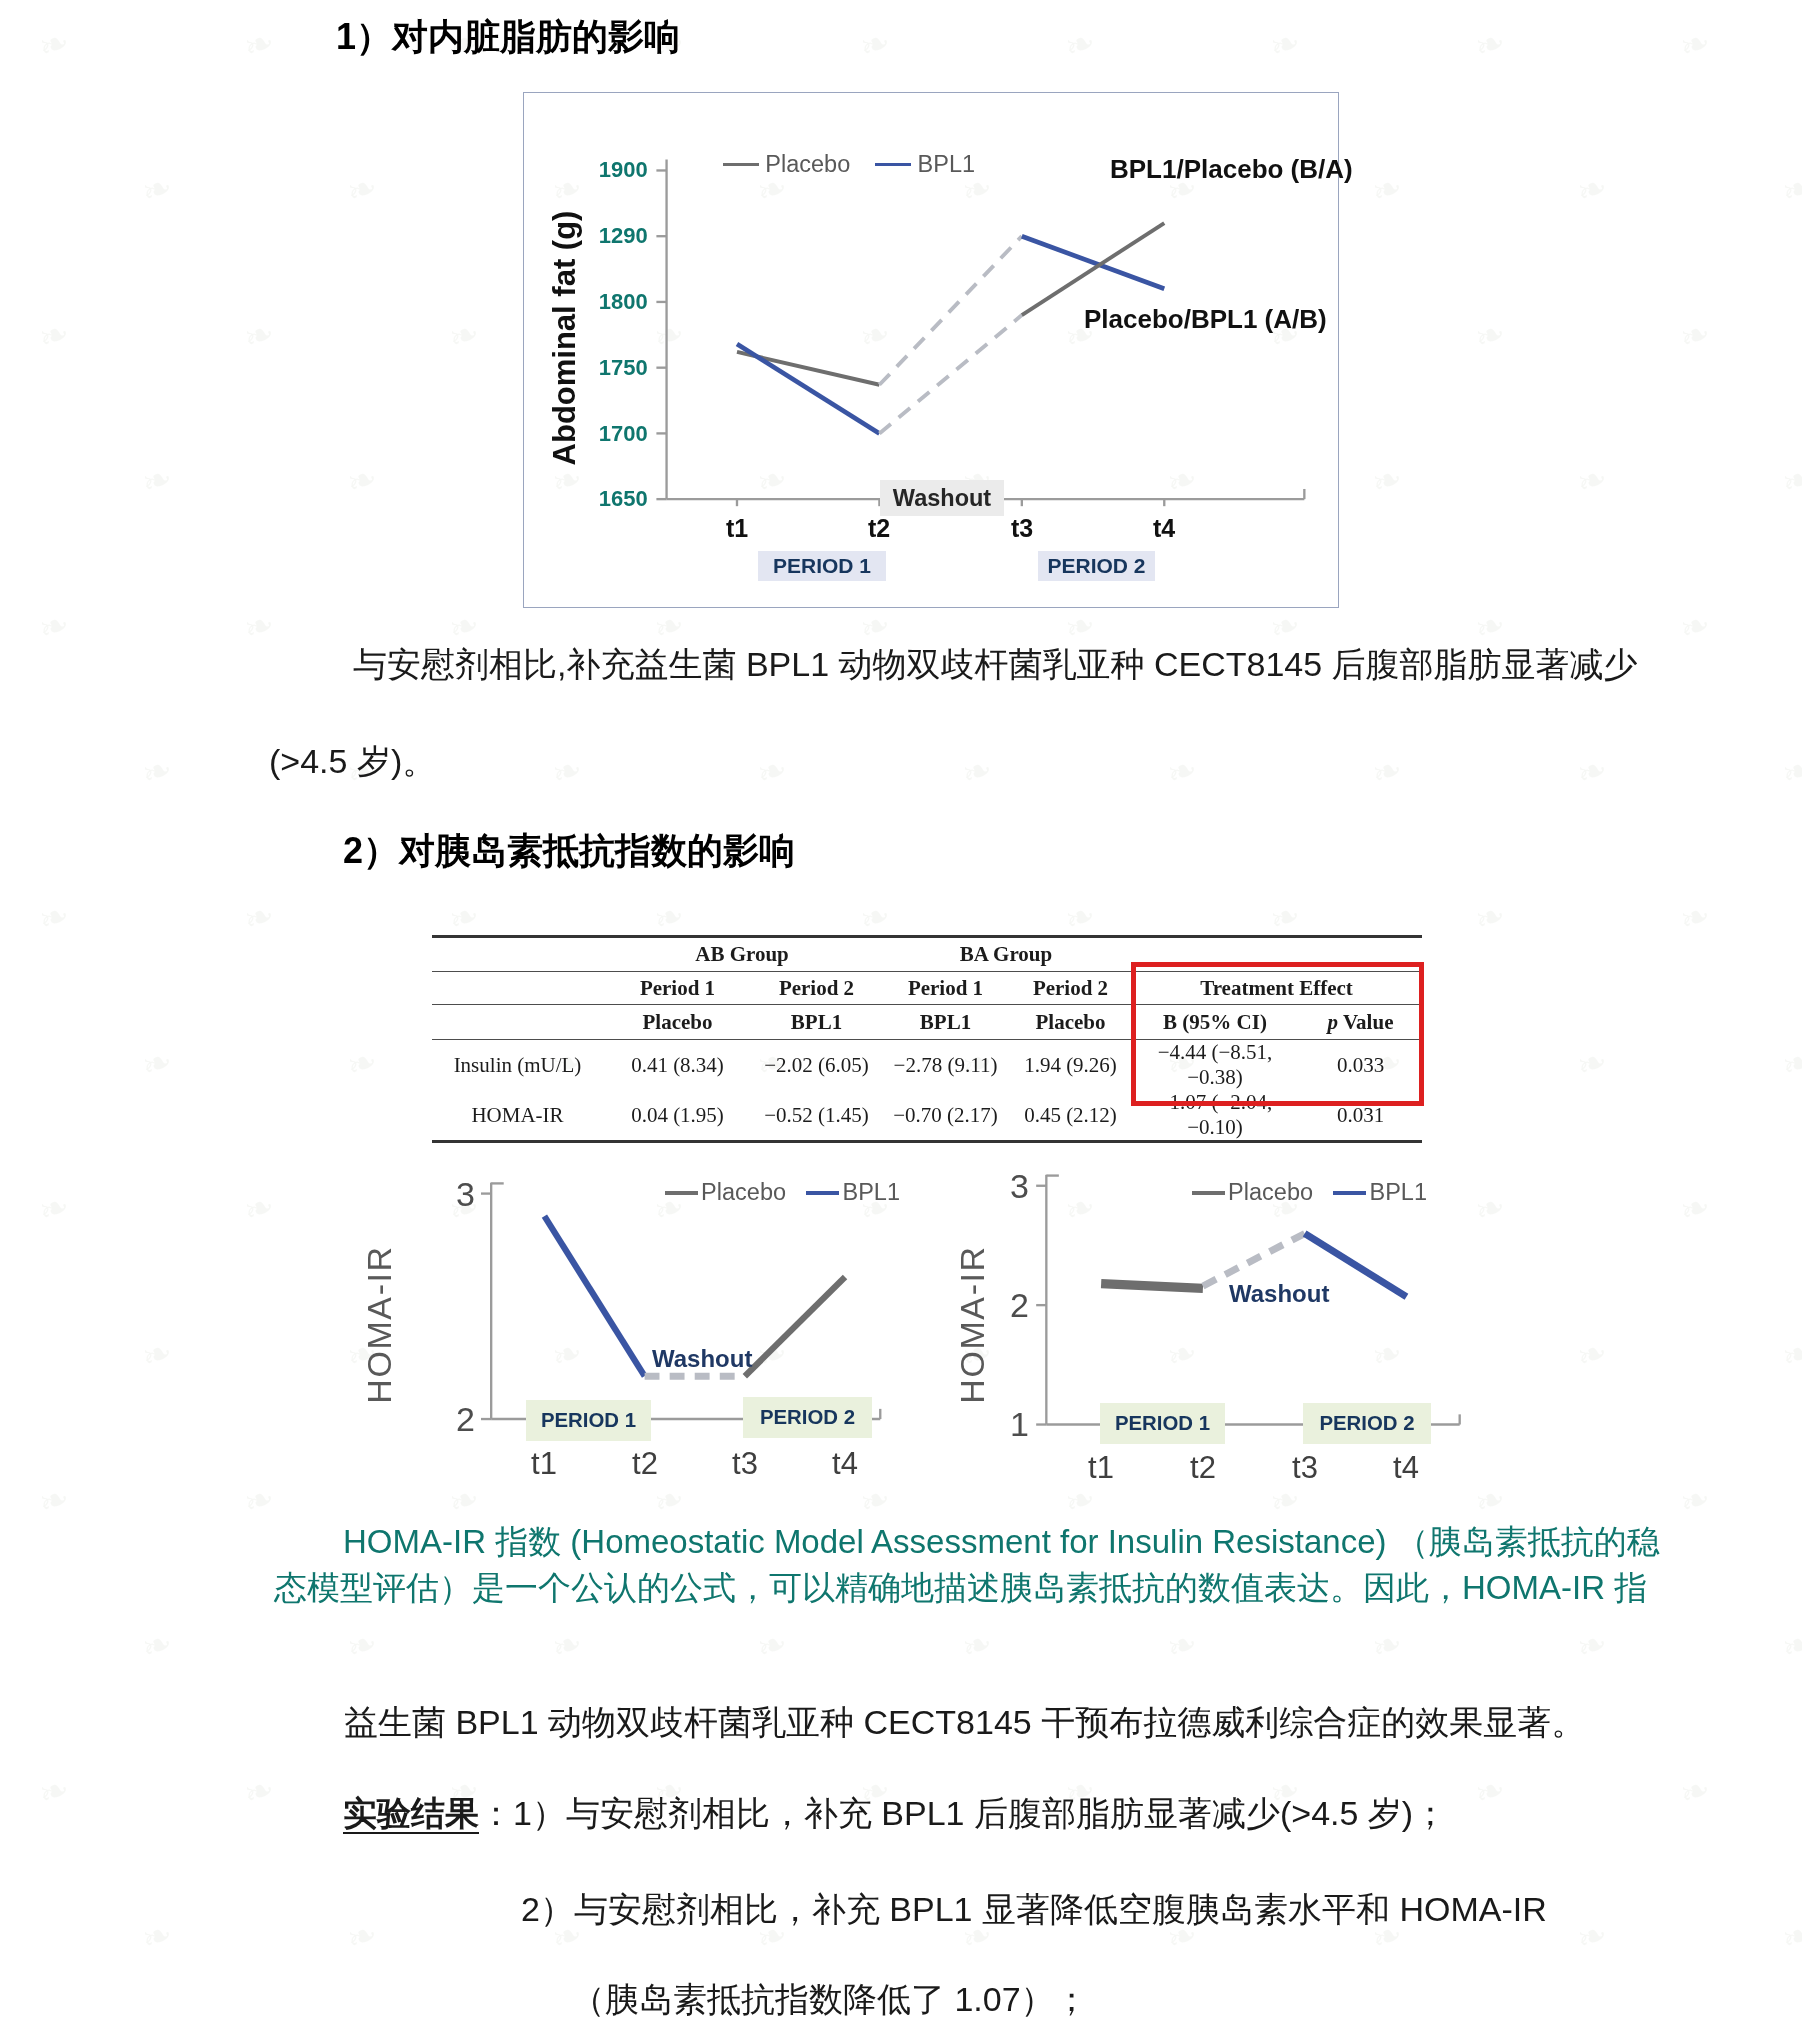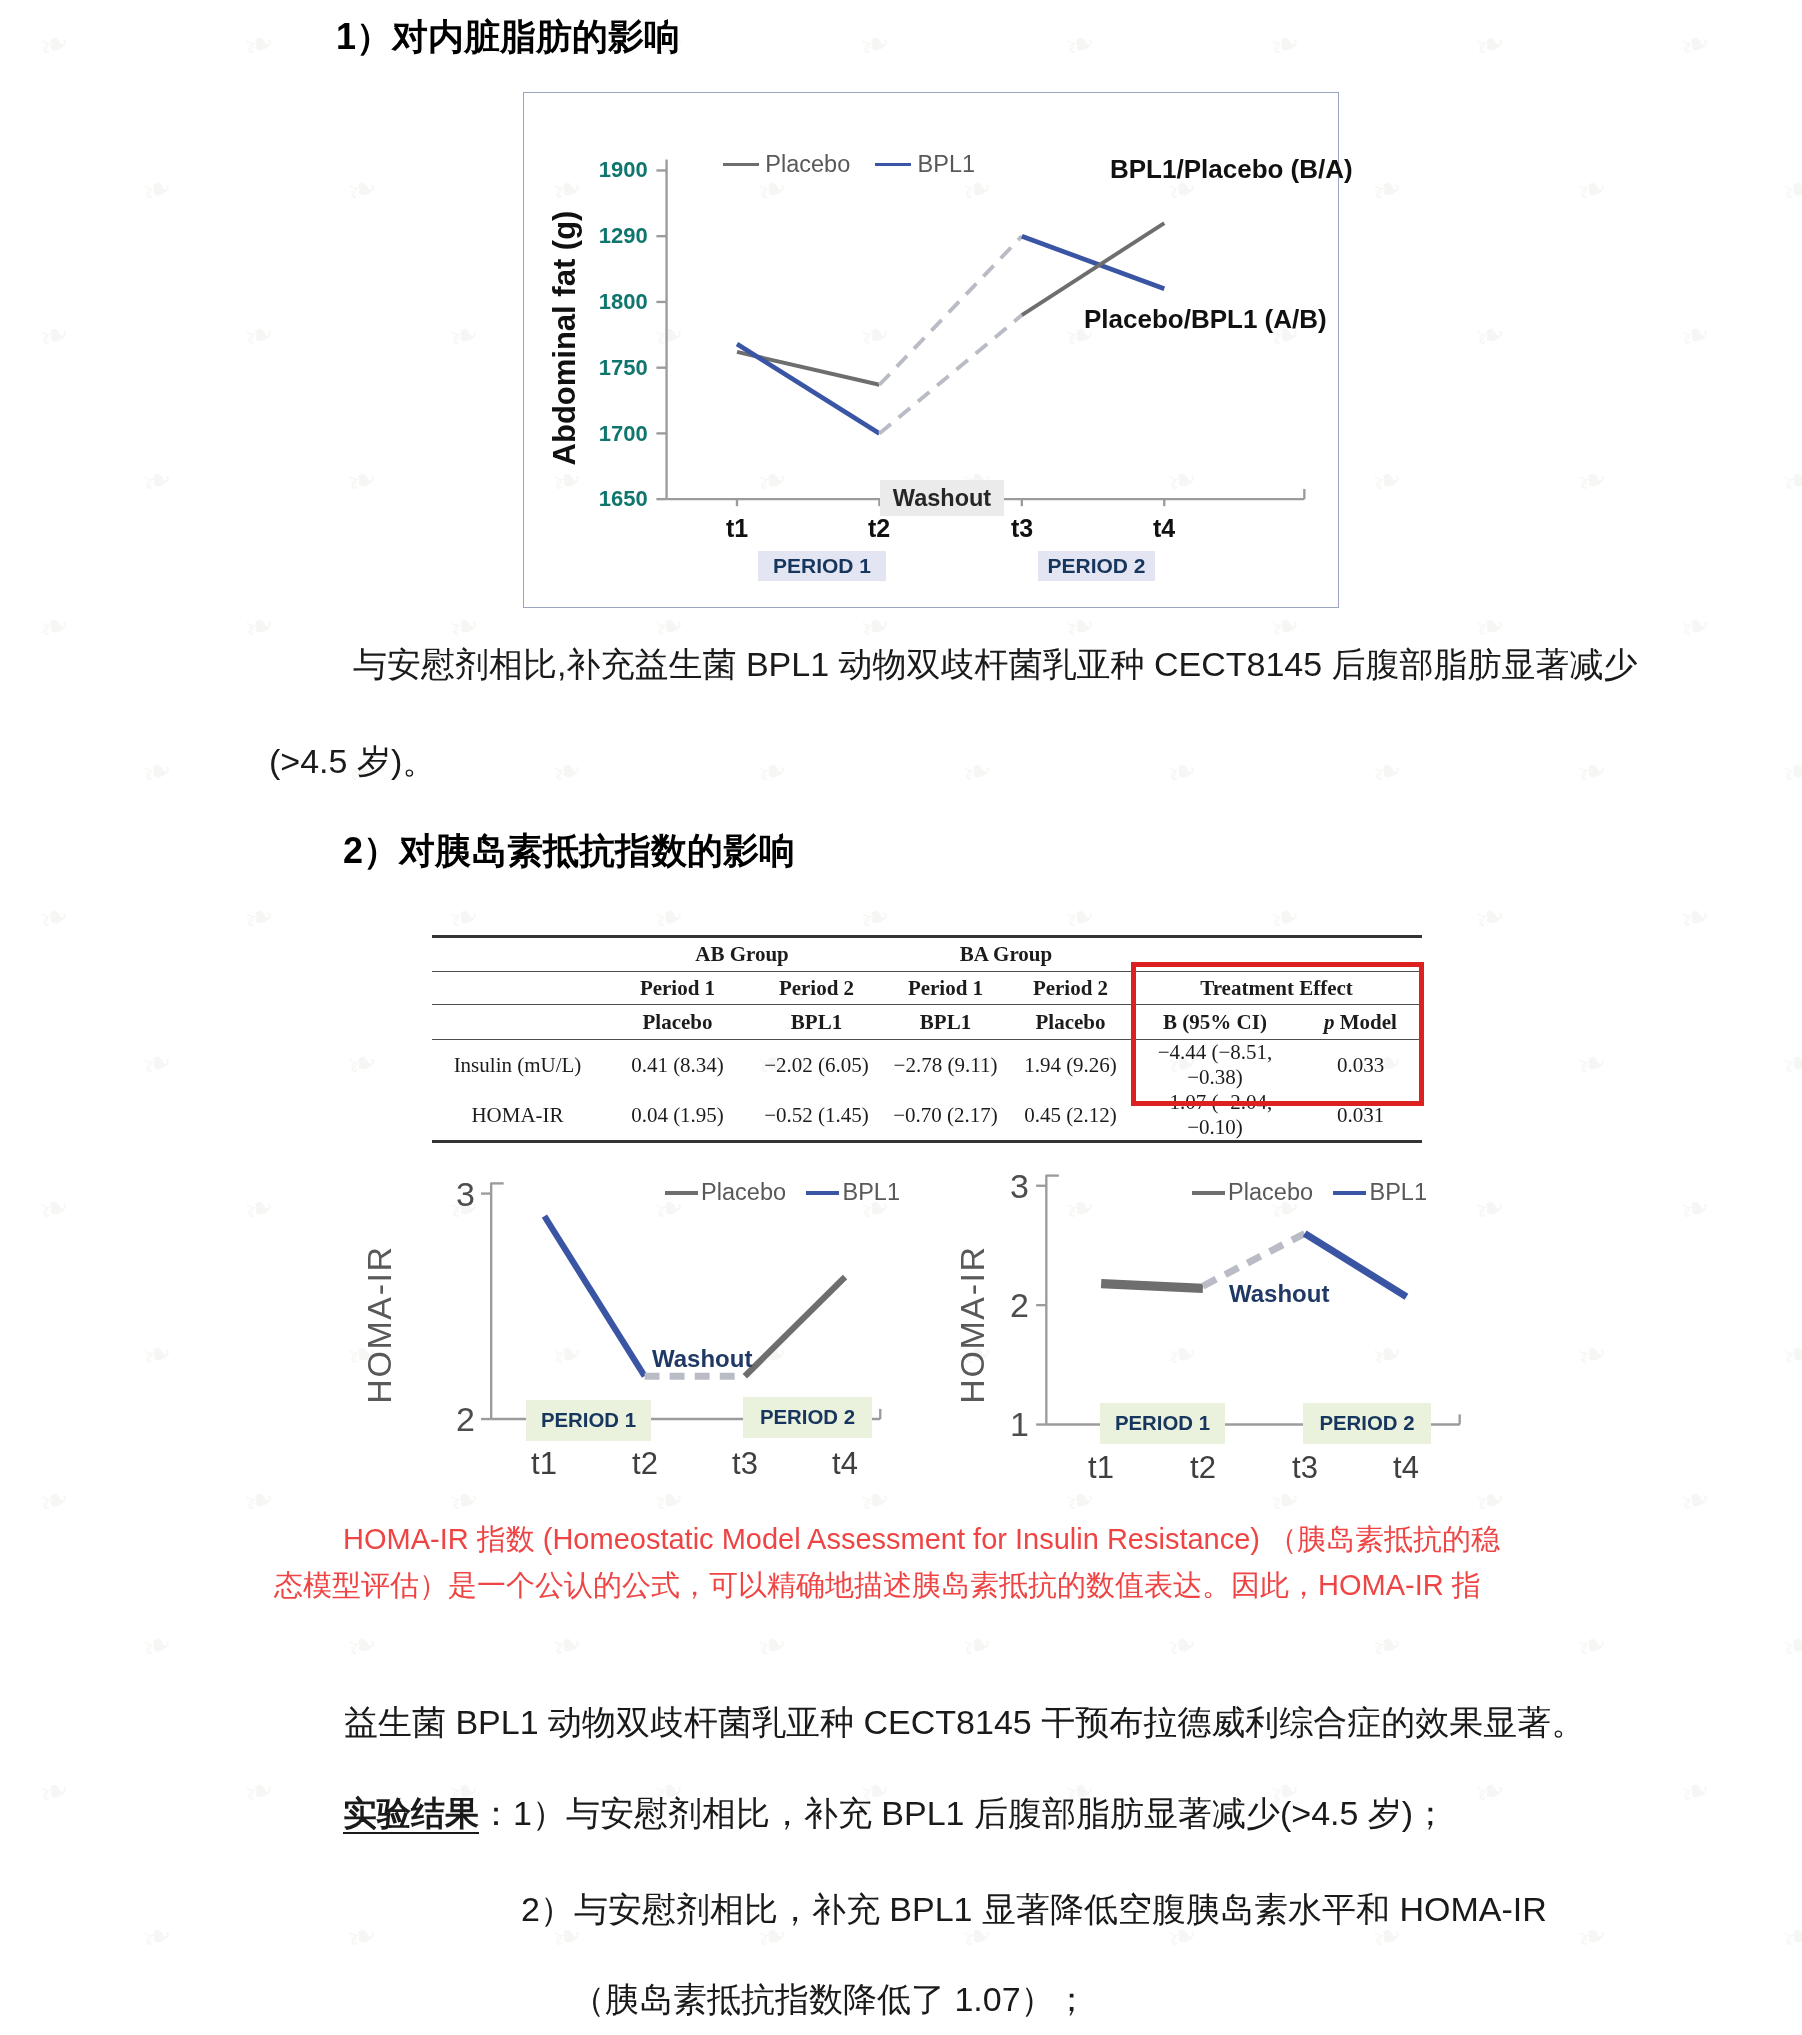--- a/index.html
+++ b/index.html
@@ -6,21 +6,21 @@
   .page{position:relative;width:1802px;height:2035px;background:#ffffff;
         font-family:"Liberation Sans",sans-serif;overflow:hidden;color:#151515;}
 
   
   .wm-layer{position:absolute;left:0;top:0;width:1802px;height:2035px;pointer-events:none;}
   .wm{position:absolute;font-size:36px;color:#74875c;opacity:0.055;transform:rotate(-18deg);}
 
   
   .h{position:absolute;margin:0;font-weight:bold;font-size:36px;color:#000;white-space:nowrap;}
   .bt{position:absolute;font-size:34px;color:#1a1a1a;white-space:nowrap;}
-  .bt2{position:absolute;font-size:29px;color:#ef4444;white-space:nowrap;}
+  .bt2{position:absolute;font-size:33px;color:#0f766e;white-space:nowrap;}
   .rlabel{font-weight:bold;text-decoration:underline;text-underline-offset:7px;text-decoration-thickness:2.3px;}
 
   
   .chart-box{position:absolute;border:1.6px solid #9aa5bf;background:transparent;}
   .ylab1{position:absolute;left:-139px;top:227px;width:360px;text-align:center;
          transform:rotate(-90deg);font-weight:bold;font-size:31px;color:#111;}
   .yt1{position:absolute;left:15.7px;width:108px;text-align:right;transform:translateY(-50%);
        font-weight:bold;font-size:22px;color:#0f766e;}
   .xt1{position:absolute;transform:translateX(-50%);font-weight:bold;font-size:25px;color:#111;top:421px;}
   .leg{position:absolute;display:flex;align-items:center;white-space:nowrap;}
@@ -283,21 +283,21 @@
         <td class="th">Period 2</td>
         <td colspan="2" class="th">Treatment Effect</td>
       </tr>
       <tr class="rule">
         <td class="h44"></td>
         <td class="th">Placebo</td>
         <td class="th">BPL1</td>
         <td class="th">BPL1</td>
         <td class="th">Placebo</td>
         <td class="th">B (95% CI)</td>
-        <td class="th pv">p Model</td>
+        <td class="th pv">p Value</td>
       </tr>
       <tr>
         <td class="h37">Insulin (mU/L)</td>
         <td>0.41 (8.34)</td>
         <td>−2.02 (6.05)</td>
         <td>−2.78 (9.11)</td>
         <td>1.94 (9.26)</td>
         <td>−4.44 (−8.51, −0.38)</td>
         <td>0.033</td>
       </tr>

